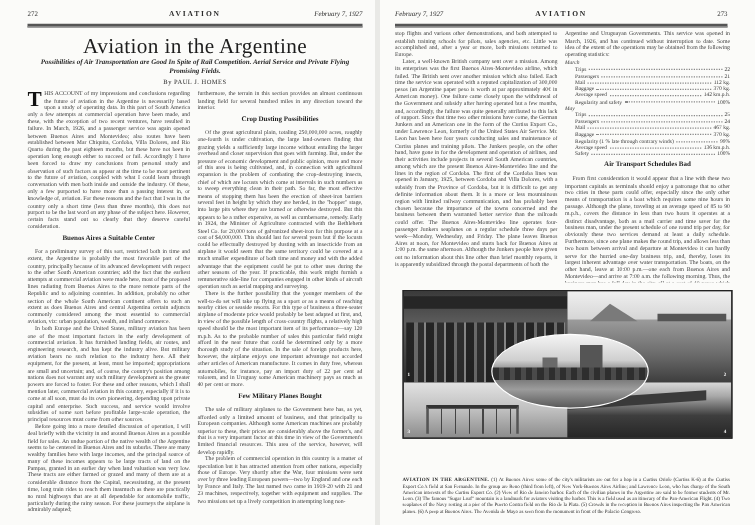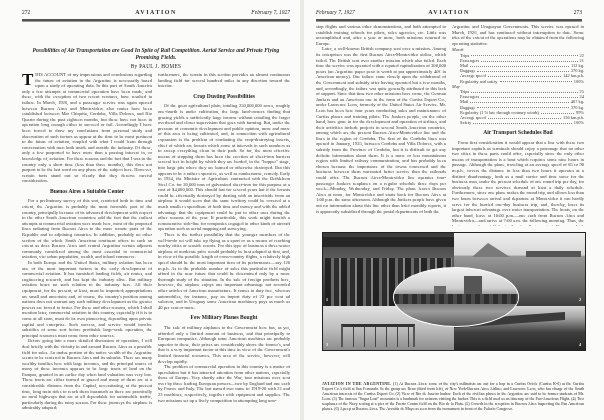--- a/index.html
+++ b/index.html
@@ -57,20 +57,21 @@
 <body>
 
 <div class="page left">
   <div class="runhead">
     <span class="pg" style="left:0">272</span>
     <span class="mag">AVIATION</span>
     <span class="date" style="right:0">February 7, 1927</span>
   </div>
   <div class="rule"></div>
 
+  <div class="title">Aviation in the Argentine</div>
   <div class="subtitle">Possibilities of Air Transportation are Good In Spite of Rail Competition. Aerial Service and Private Flying Promising Fields.</div>
   <div class="byline">By PAUL J. HOMES</div>
 
   <div class="col" style="left:22px; top:72px; width:130px; height:340px;">
     <p class="first"><span class="dropcap">T</span><span>HIS ACCOUNT of my impressions and conclusions regarding the future of aviation in the Argentine is necessarily based upon a study of operating data. In this part of South America only a few attempts at commercial operation have been made, and these, with the exception of two recent ventures, have resulted in failure. In March, 1926, and a passenger service was again opened between Buenos Aires and Montevideo; also routes have been established between Mar Chiquita, Cordoba, Villa Dolores, and Rio Quarto during the past eighteen months, but these have not been in operation long enough either to succeed or fail. Accordingly I have been forced to draw my conclusions from personal study and observation of such factors as appear at the time to be most pertinent to the future of aviation, coupled with what I could learn through conversation with men both inside and outside the industry. Of these, only a few purported to have more than a passing interest in, or knowledge of, aviation. For these reasons and the fact that I was in the country only a short time (less than three months), this does not purport to be the last word on any phase of the subject here. However, certain facts stand out so clearly that they deserve careful consideration.</span></p>
     <h3>Buenos Aires a Suitable Center</h3>
     <p>For a preliminary survey of this sort, restricted both in time and extent, the Argentine is probably the most favorable part of the country, principally because of its advanced development with respect to the other South American countries; add the fact that the earliest attempts at commercial aviation were made here, most of the proposed lines radiating from Buenos Aires to the more remote parts of the Republic and to adjoining countries. In addition, probably no other section of the whole South American continent offers to such an extent as does Buenos Aires and central Argentina certain adjuncts commonly considered among the most essential to commercial aviation, viz: urban population, wealth, and inland commerce.</p>
     <p>In both Europe and the United States, military aviation has been one of the most important factors in the early development of commercial aviation. It has furnished landing fields, air routes, and engineering research, and has kept the industry alive. But military aviation bears no such relation to the industry here. All their equipment, for the present, at least, must be imported; appropriations are small and uncertain; and, of course, the country's position among nations does not warrant any such military development as the greater powers are forced to foster. For these and other reasons, which I shall mention later, commercial aviation in this country, especially if it is to come at all soon, must do its own pioneering, depending upon private capital and enterprise. Such success, and service would involve subsidies of some sort before profitable large-scale operation, the principal resources must come from other sources.</p>
     <p>Before going into a more detailed discussion of operation, I will deal briefly with the vicinity in and around Buenos Aires as a possible field for sales. An undue portion of the native wealth of the Argentine seems to be centered in Buenos Aires and its suburbs. There are many wealthy families here with large incomes, and the principal source of many of these incomes appears to be large tracts of land on the Pampas, granted in an earlier day when land valuation was very low. These tracts are either farmed or grazed and many of them are at a considerable distance from the Capital, necessitating, at the present time, long train rides to reach them inasmuch as there are practically no rural highways that are at all dependable for automobile traffic, particularly during the rainy season. For these journeys the airplane is admirably adapted;</p>
   </div>

